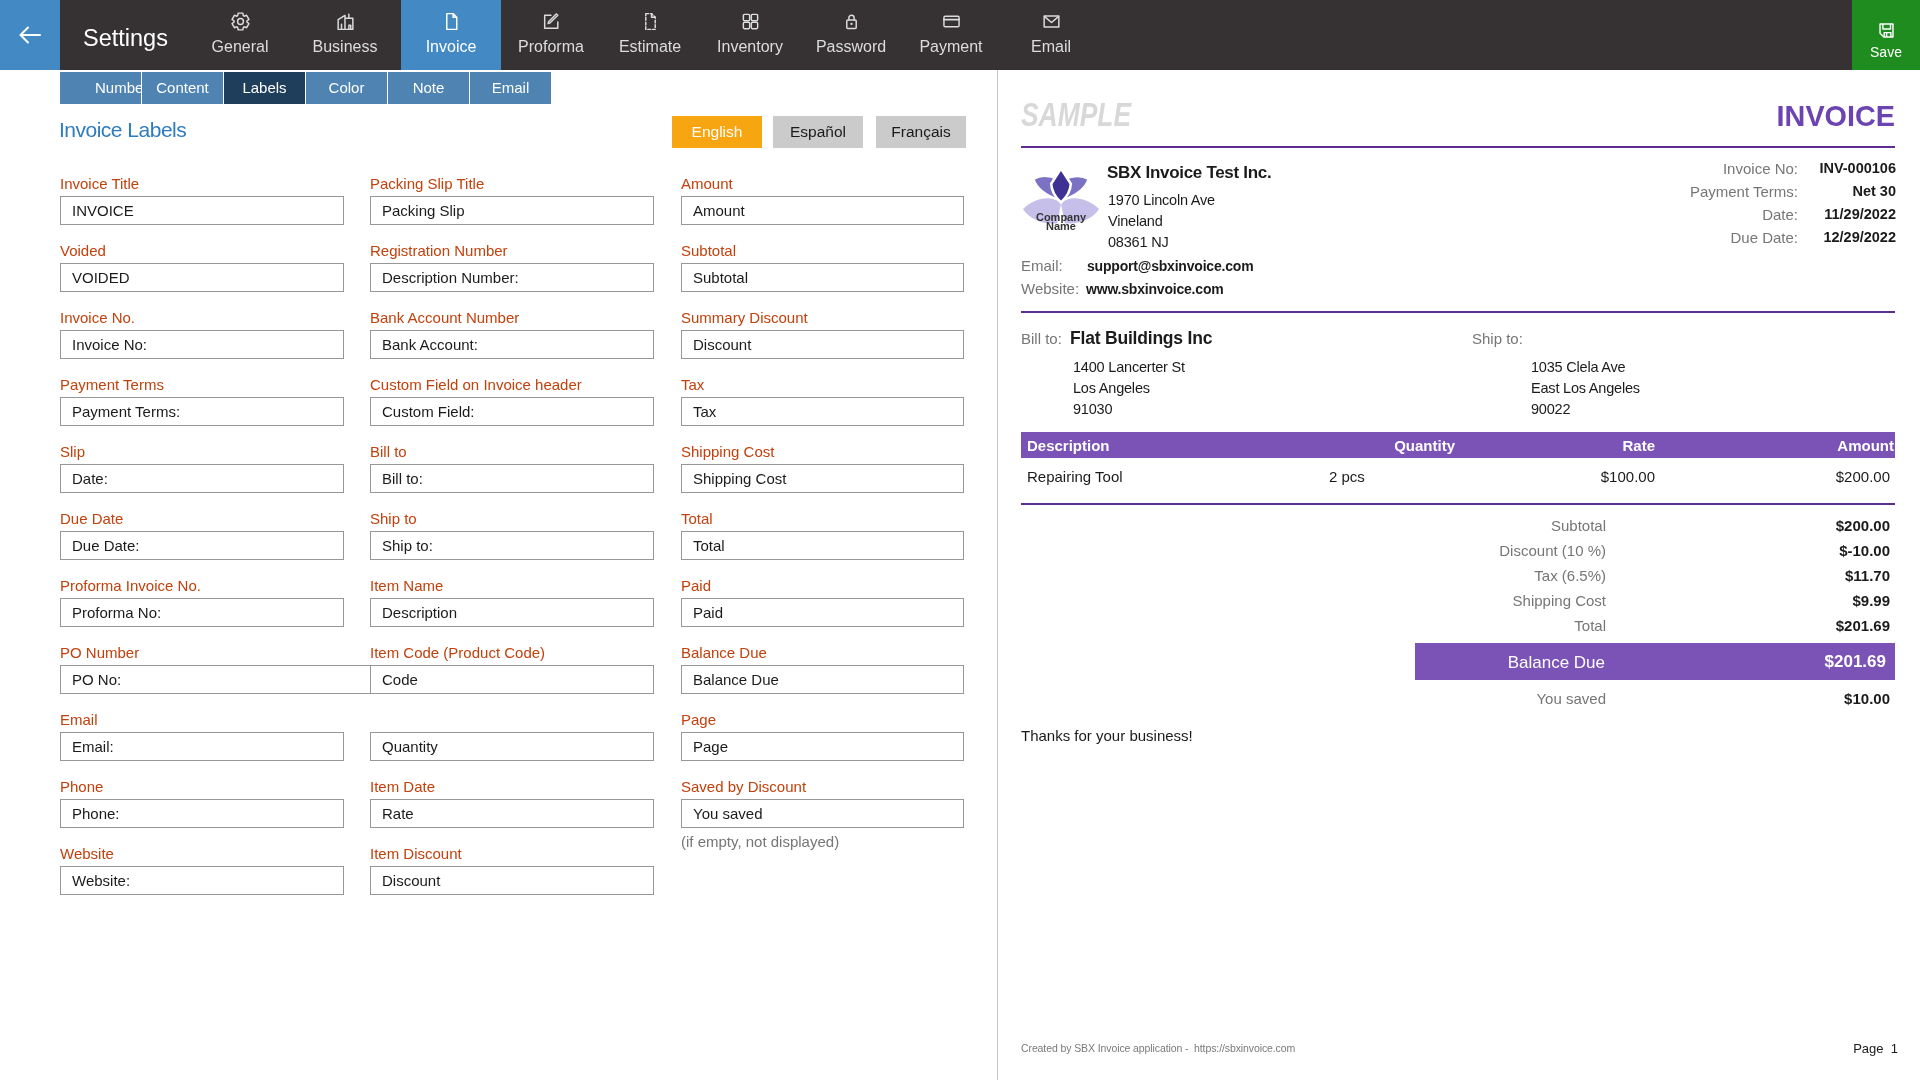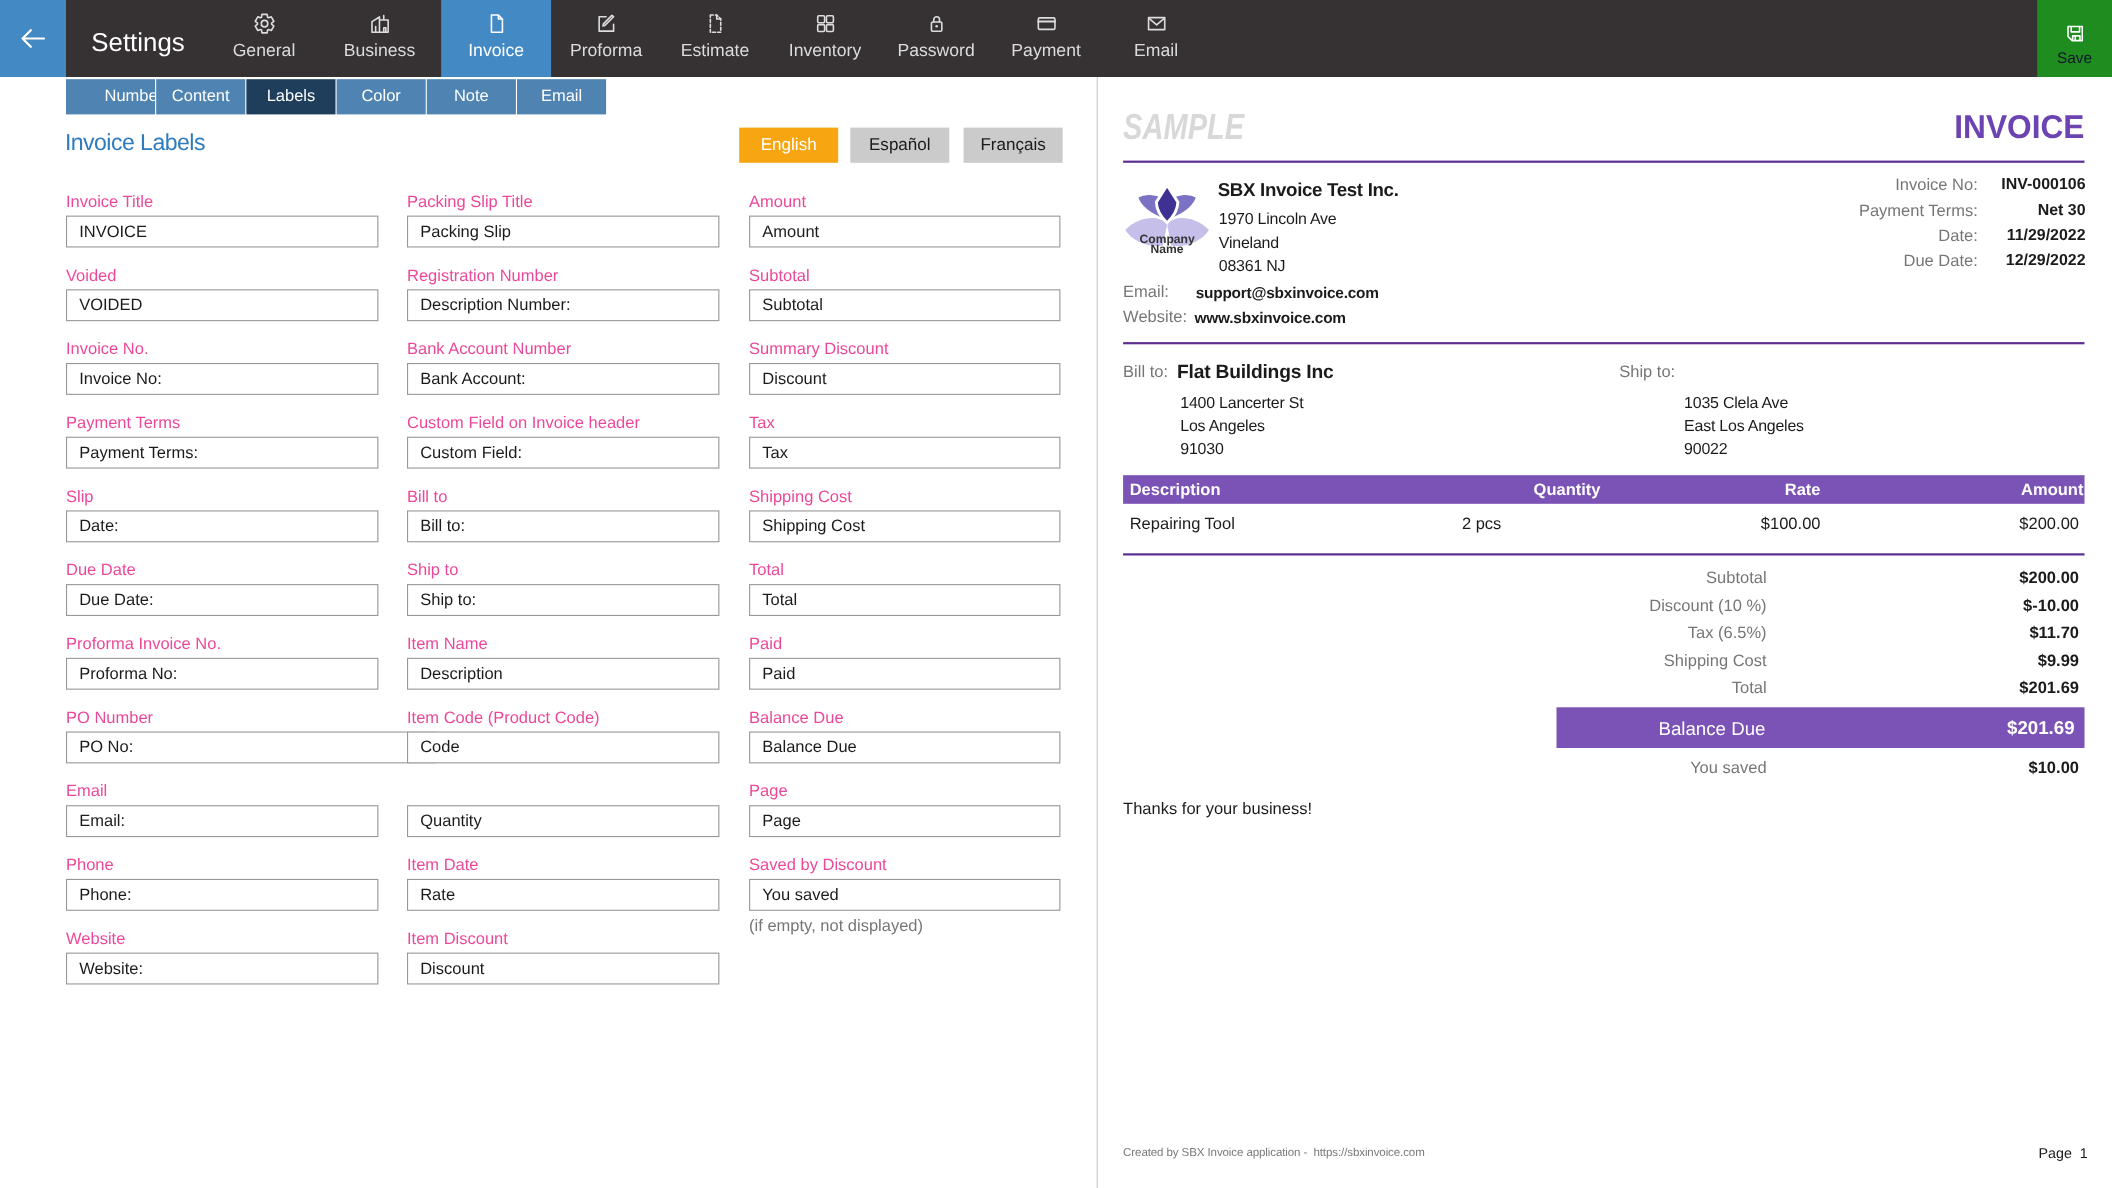--- a/index.html
+++ b/index.html
@@ -16,30 +16,30 @@
   display:flex; align-items:center; justify-content:center; }
 #stitle { position:absolute; left:83px; top:25px; font-size:23.5px; font-weight:normal; color:#ffffff; }
 .nav { position:absolute; top:0; width:100px; height:70px; text-align:center; }
 .nav.sel { background:#4389c4; }
 .nico { margin-top:11px; height:23px; }
 .ntxt { font-size:16px; color:#dcdcdc; margin-top:4px; }
 .nav.sel .ntxt { color:#ffffff; }
 #save { position:absolute; right:0; top:0; width:68px; height:70px; background:#1f8c1f;
   text-align:center; }
 #save .nico { margin-top:21px; height:19px; }
-#save .stxt { color:#0f172a; font-size:14px; margin-top:4px; }
+#save .stxt { color:#ffffff; font-size:14px; margin-top:4px; }
 
 .stab { position:absolute; top:72px; width:81px; height:32px; background:#4e83b2;
   color:#fff; font-size:15px; text-align:center; line-height:32px; }
 .stab.ssel { background:#1f3e5b; }
 
 #head { position:absolute; left:59px; top:118px; font-size:21px; letter-spacing:-0.5px; color:#2e7bbe; }
 .lbtn { position:absolute; top:116px; height:32px; text-align:center; line-height:32px; font-size:15.5px; }
 
-.flab { position:absolute; font-size:15px; color:#ec4899; white-space:nowrap; }
+.flab { position:absolute; font-size:15px; color:#c2410c; white-space:nowrap; }
 .finp { position:absolute; height:29px; border:1px solid #979797; background:#fff;
   font-size:15px; color:#1b1b1b; line-height:27px; padding-left:11px; white-space:nowrap; }
 .fnote { position:absolute; font-size:15px; color:#767676; }
 #vdiv { position:absolute; left:997px; top:70px; width:1px; height:1010px; background:#c8c8c8; }
 </style></head>
 <body>
 <div id="page">
   <div id="topbar"></div>
   <div id="back">
       <svg width="30" height="30" viewBox="0 0 30 30" fill="none" stroke="#ffffff" stroke-width="2" stroke-linecap="round" stroke-linejoin="round">

